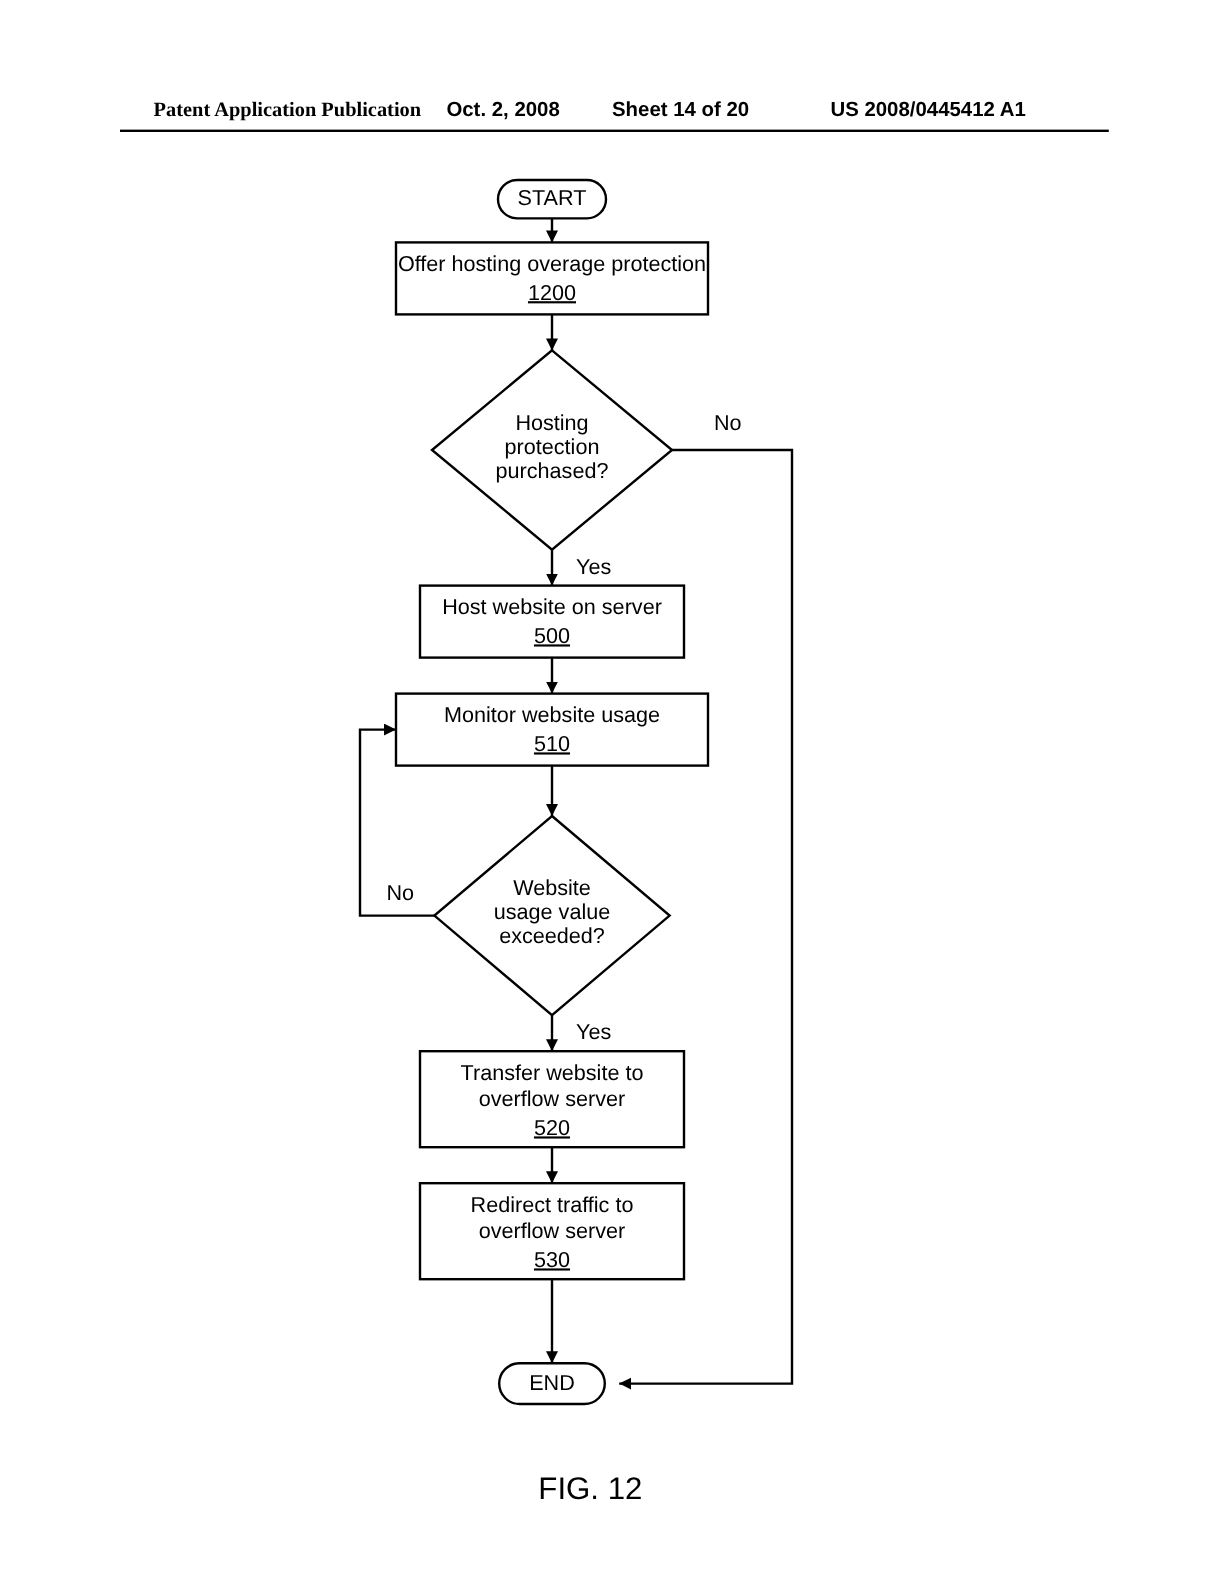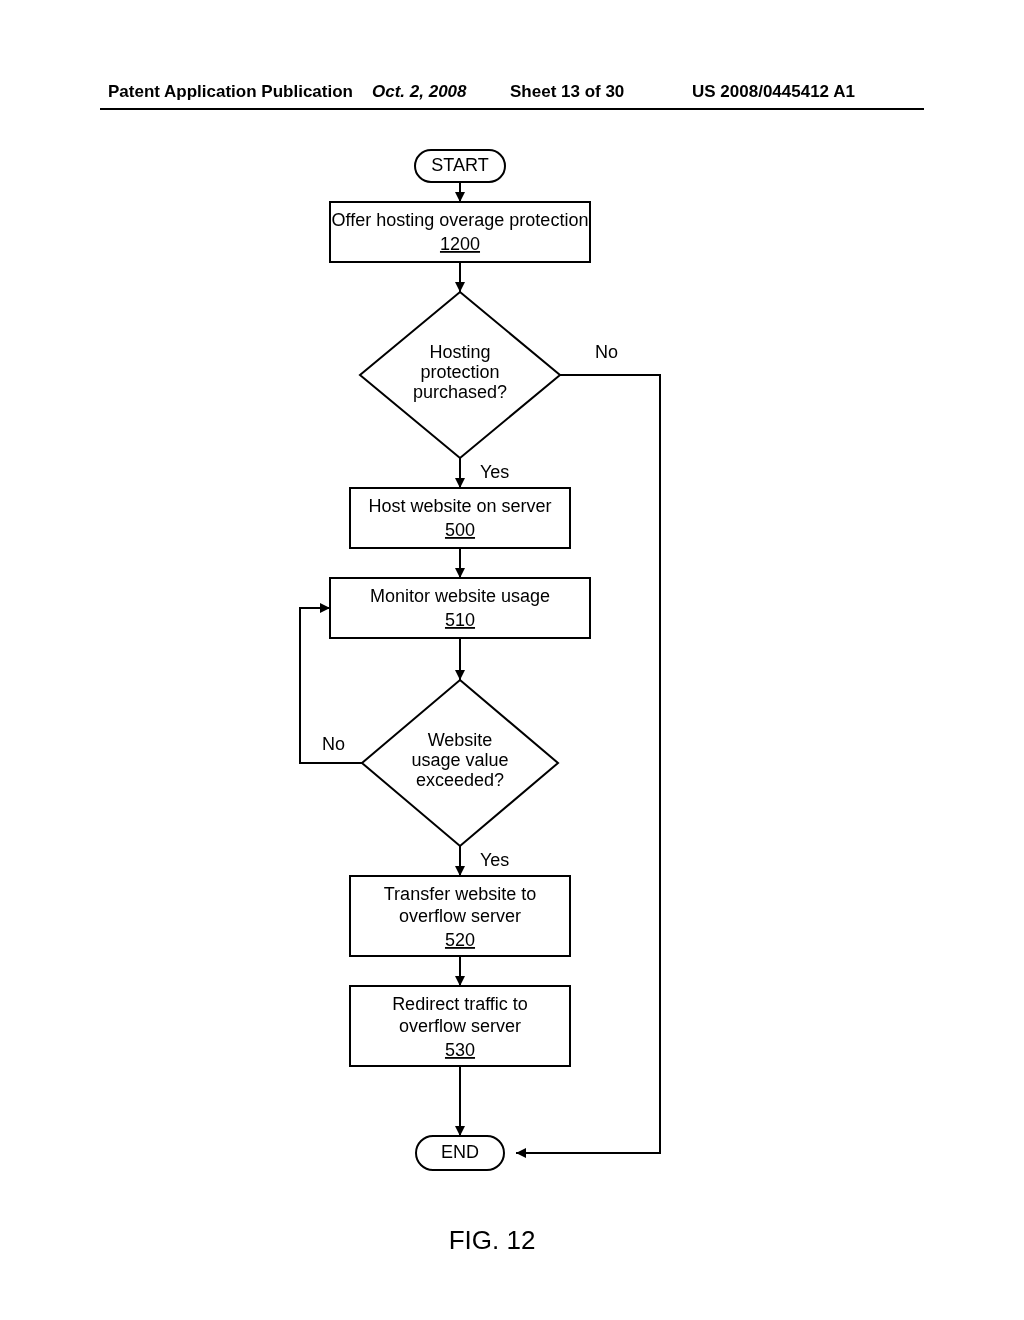--- a/index.html
+++ b/index.html
@@ -14,26 +14,26 @@
   .header {
     position: absolute;
     top: 82px;
     left: 0;
     width: 1024px;
     font-size: 17px;
     font-weight: bold;
   }
   .header .left {
     position: absolute;
-    left: 108px;
+    left: 128px;
+    font-family: Liberation Serif, serif;
   }
   .header .mid {
     position: absolute;
     left: 372px;
-    font-style: italic;
   }
   .header .sheet {
     position: absolute;
     left: 510px;
   }
   .header .right {
     position: absolute;
     left: 692px;
   }
   .header-rule {
@@ -62,21 +62,21 @@
   .box-text { font-size: 18px; }
   .ref { text-decoration: underline; font-size: 18px; }
   .lbl { font-size: 18px; }
 </style>
 </head>
 <body>
 
 <div class="header">
   <span class="left">Patent Application Publication</span>
   <span class="mid">Oct. 2, 2008</span>
-  <span class="sheet">Sheet 13 of 30</span>
+  <span class="sheet">Sheet 14 of 20</span>
   <span class="right">US 2008/0445412 A1</span>
 </div>
 <div class="header-rule"></div>
 
 <svg width="1024" height="1080">
   <defs>
     <marker id="arrow" markerWidth="12" markerHeight="12" refX="10" refY="5" orient="auto" markerUnits="userSpaceOnUse">
       <path d="M0,0 L10,5 L0,10 Z" fill="#000"></path>
     </marker>
   </defs>

